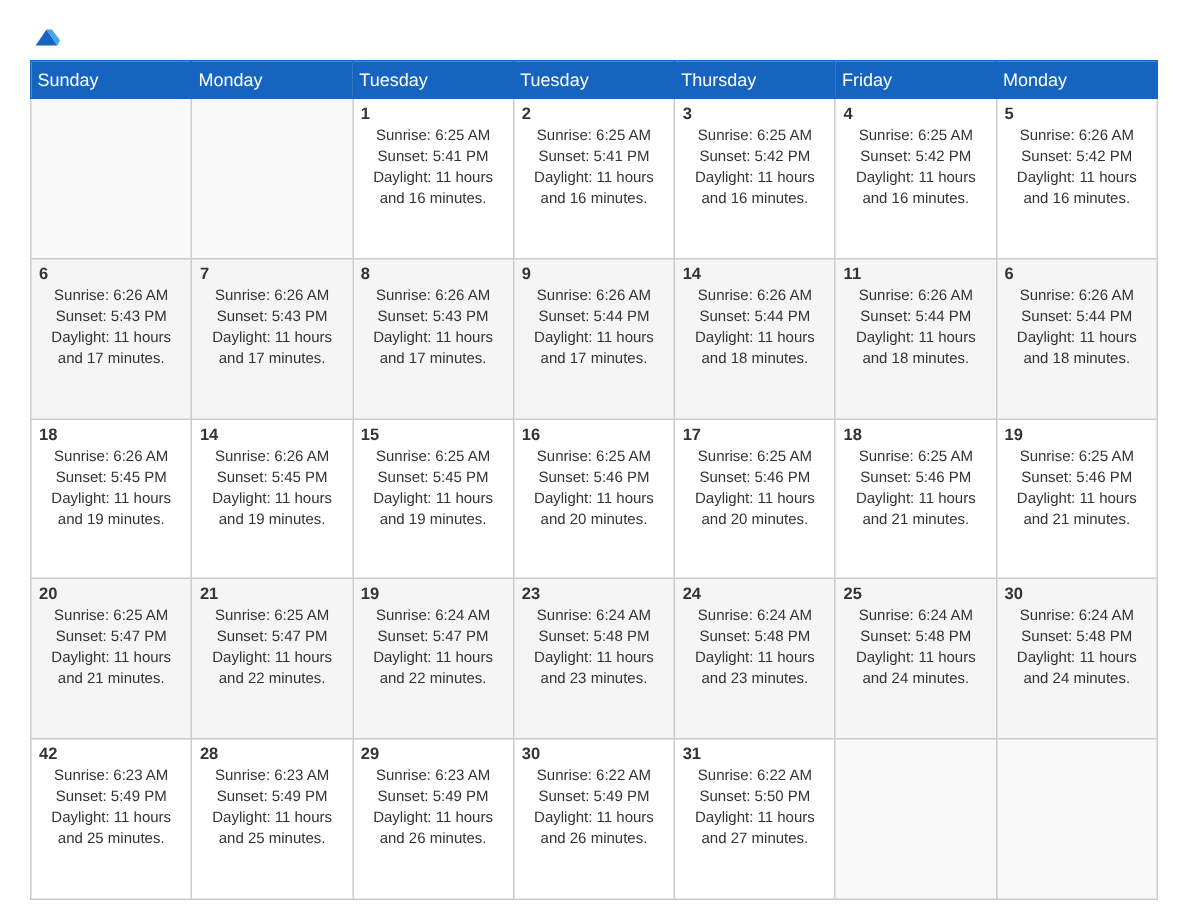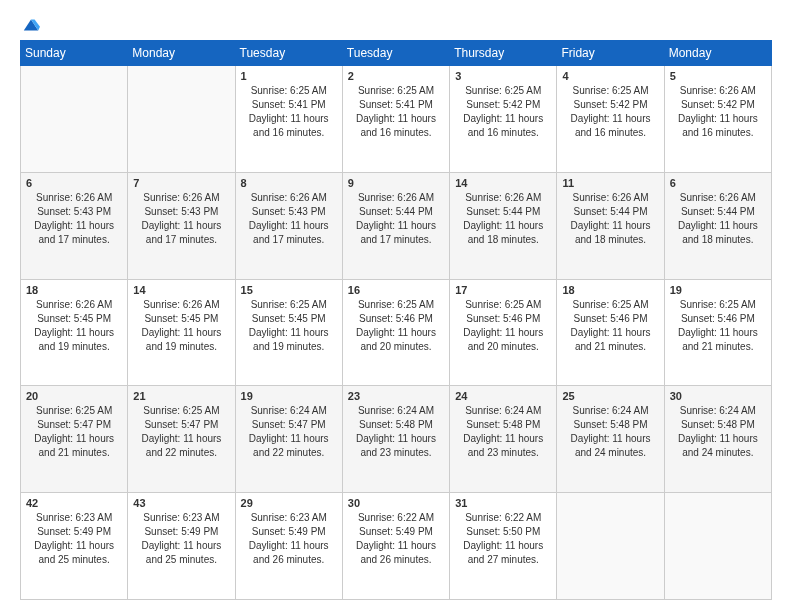--- a/index.html
+++ b/index.html
@@ -249,21 +249,21 @@
             <div class="day-number">30</div>
             <div class="day-info">Sunrise: 6:24 AM<br>Sunset: 5:48 PM<br>Daylight: 11 hours<br>and 24 minutes.</div>
           </td>
         </tr>
         <tr>
           <td>
             <div class="day-number">42</div>
             <div class="day-info">Sunrise: 6:23 AM<br>Sunset: 5:49 PM<br>Daylight: 11 hours<br>and 25 minutes.</div>
           </td>
           <td>
-            <div class="day-number">43</div>
+            <div class="day-number">28</div>
             <div class="day-info">Sunrise: 6:23 AM<br>Sunset: 5:49 PM<br>Daylight: 11 hours<br>and 25 minutes.</div>
           </td>
           <td>
             <div class="day-number">29</div>
             <div class="day-info">Sunrise: 6:23 AM<br>Sunset: 5:49 PM<br>Daylight: 11 hours<br>and 26 minutes.</div>
           </td>
           <td>
             <div class="day-number">30</div>
             <div class="day-info">Sunrise: 6:22 AM<br>Sunset: 5:49 PM<br>Daylight: 11 hours<br>and 26 minutes.</div>
           </td>

